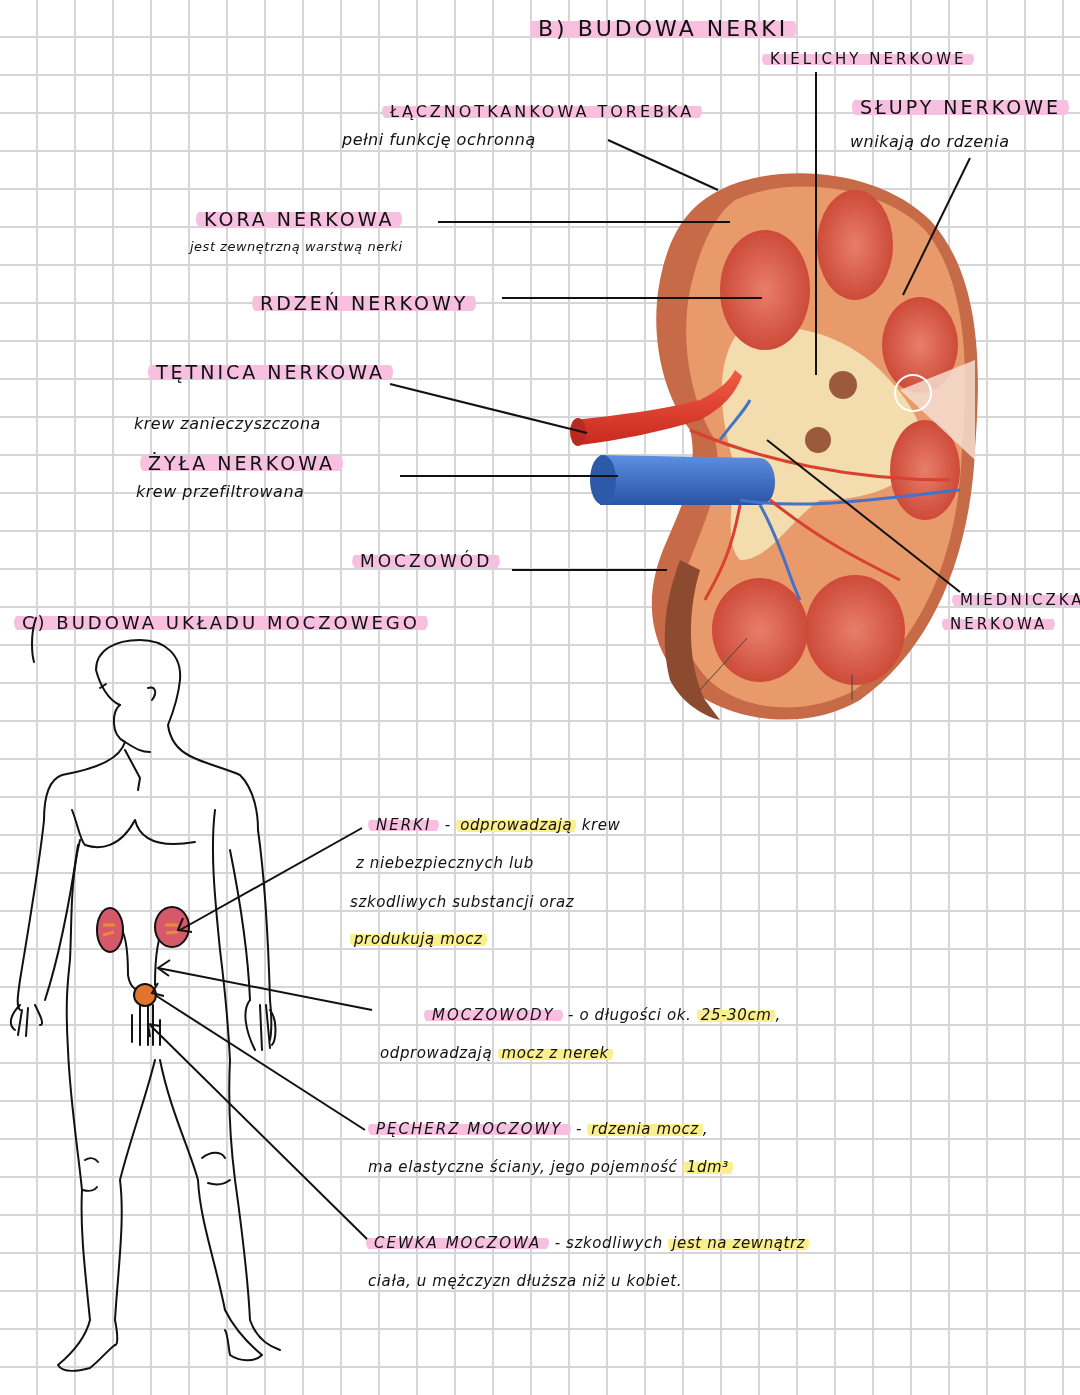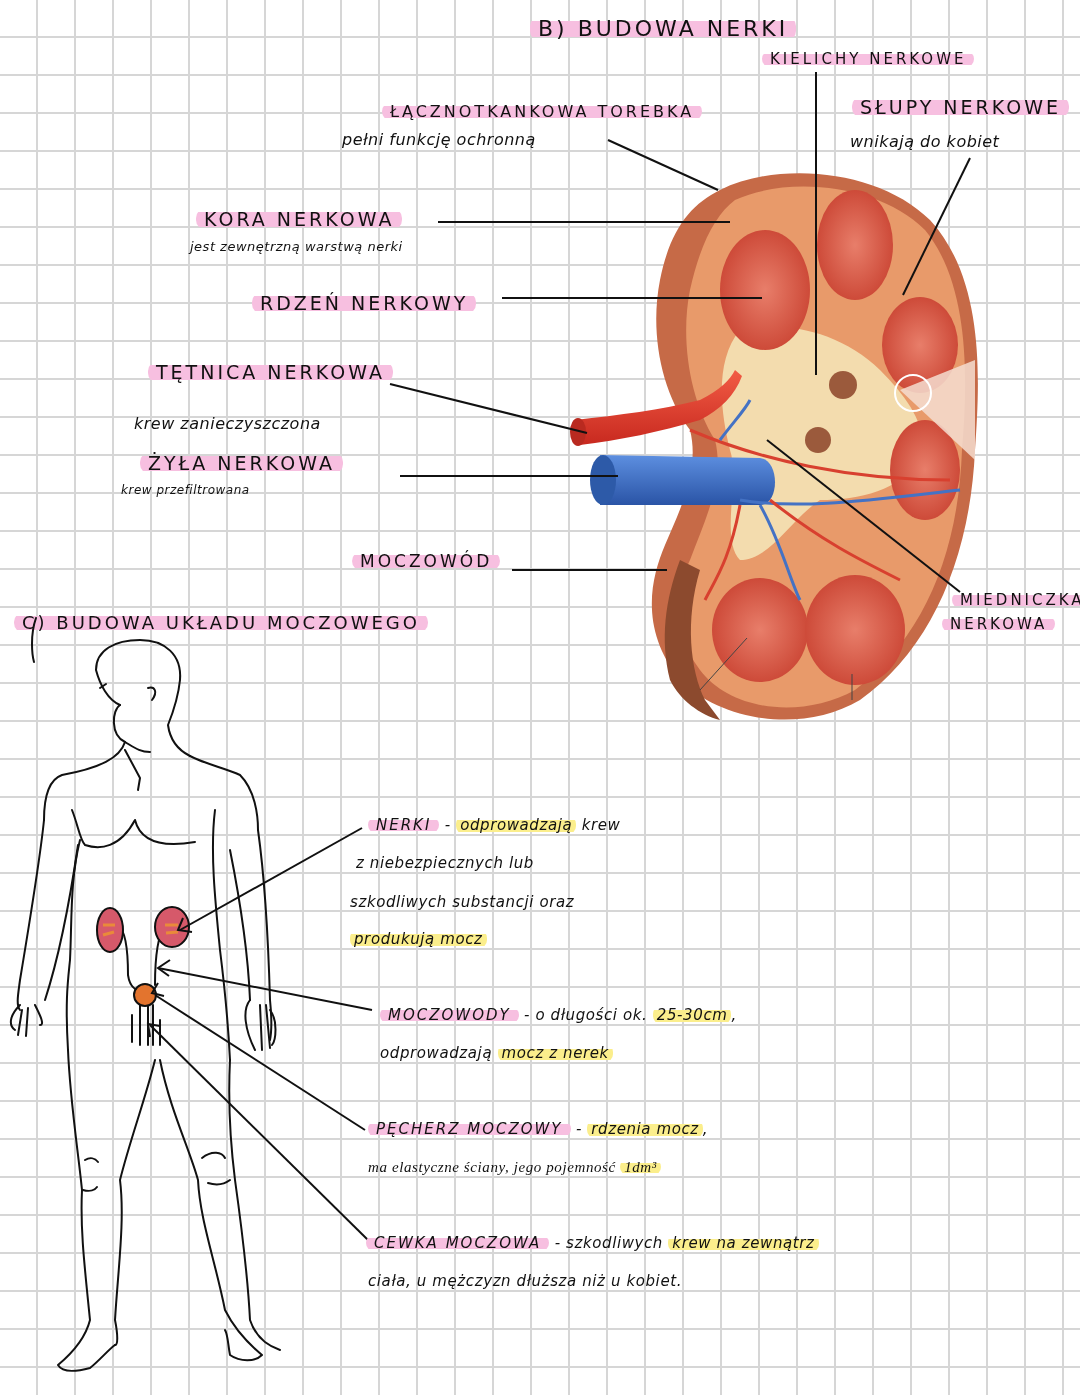--- a/index.html
+++ b/index.html
@@ -29,21 +29,21 @@
   <span class="hl-pink">b) BUDOWA NERKI</span>
 </div>
 
 <div class="hand caps" style="left:762px; top:52px; font-size:15px;text-align:center;">
   <span class="hl-pink">KIELICHY NERKOWE</span>
 </div>
 
 <div class="hand caps" style="left:852px; top:98px;">
   <span class="hl-pink">SŁUPY NERKOWE</span>
 </div>
-<div class="hand small" style="left:850px; top:134px;">wnikają do kobiet</div>
+<div class="hand small" style="left:850px; top:134px;">wnikają do rdzenia</div>
 
 <div class="hand caps" style="left:348px; top:104px; font-size:16px;margin-left:34px;">
   <span class="hl-pink">ŁĄCZNOTKANKOWA TOREBKA</span>
 </div>
 <div class="hand small" style="left:342px; top:132px;">pełni funkcję ochronną</div>
 
 <div class="hand caps" style="left:196px; top:210px;">
   <span class="hl-pink">KORA NERKOWA</span>
 </div>
 <div class="hand small" style="left:190px; top:240px; font-size:13px;">jest zewnętrzną warstwą nerki</div>
@@ -53,21 +53,21 @@
 </div>
 
 <div class="hand caps" style="left:148px; top:363px;">
   <span class="hl-pink">TĘTNICA NERKOWA</span>
 </div>
 <div class="hand small" style="left:134px; top:392px; font-size:16px;margin-top:24px;">krew zanieczyszczona</div>
 
 <div class="hand caps" style="left:140px; top:454px;">
   <span class="hl-pink">ŻYŁA NERKOWA</span>
 </div>
-<div class="hand small" style="left:121px; top:484px; font-size:12px;">krew przefiltrowana</div>
+<div class="hand small" style="left:136px; top:484px; font-size:16px;">krew przefiltrowana</div>
 
 <div class="hand caps" style="left:352px; top:553px; font-size:17px;">
   <span class="hl-pink">MOCZOWÓD</span>
 </div>
 
 <div class="hand caps" style="left:952px; top:588px; font-size:15px; line-height:24px;">
   <span class="hl-pink">MIEDNICZKA</span><br>
   <span class="hl-pink" style="margin-left:-10px;">NERKOWA</span>
 </div>
 
@@ -203,30 +203,30 @@
 
 <div class="hand body-text" style="left:368px; top:818px;">
   <span class="hl-pink caps" style="font-size:15px; letter-spacing:2px;">NERKI</span><span> - </span><span class="hl-yellow">odprowadzają</span><span> krew</span>
 </div>
 <div class="hand body-text" style="left:356px; top:856px;">z niebezpiecznych lub</div>
 <div class="hand body-text" style="left:350px; top:895px;">szkodliwych substancji oraz</div>
 <div class="hand body-text" style="left:350px; top:932px;">
   <span class="hl-yellow">produkują mocz</span>
 </div>
 
-<div class="hand body-text" style="left:380px; top:1008px;">
+<div class="hand body-text" style="left:380px; top:1008px;padding-left:44px;">
   <span class="hl-pink caps" style="font-size:15px; letter-spacing:2px;">MOCZOWODY</span><span> - o długości ok. </span><span class="hl-yellow">25-30cm</span><span>,</span>
 </div>
 <div class="hand body-text" style="left:380px; top:1046px;">
   <span>odprowadzają </span><span class="hl-yellow">mocz z nerek</span>
 </div>
 
 <div class="hand body-text" style="left:368px; top:1122px;">
   <span class="hl-pink caps" style="font-size:15px; letter-spacing:2px;">PĘCHERZ MOCZOWY</span><span> - </span><span class="hl-yellow">rdzenia mocz</span><span>,</span>
 </div>
-<div class="hand body-text" style="left:368px; top:1160px;font-family:Liberation Serif, serif;">
+<div class="hand body-text" style="left:368px; top:1160px;">
   <span>ma elastyczne ściany, jego pojemność </span><span class="hl-yellow">1dm³</span>
 </div>
 
 <div class="hand body-text" style="left:366px; top:1236px;">
-  <span class="hl-pink caps" style="font-size:15px; letter-spacing:2px;">CEWKA MOCZOWA</span><span> - szkodliwych </span><span class="hl-yellow">krew na zewnątrz</span>
+  <span class="hl-pink caps" style="font-size:15px; letter-spacing:2px;">CEWKA MOCZOWA</span><span> - szkodliwych </span><span class="hl-yellow">jest na zewnątrz</span>
 </div>
 <div class="hand body-text" style="left:368px; top:1274px;">ciała, u mężczyzn dłuższa niż u kobiet.</div>
 
 </body></html>

